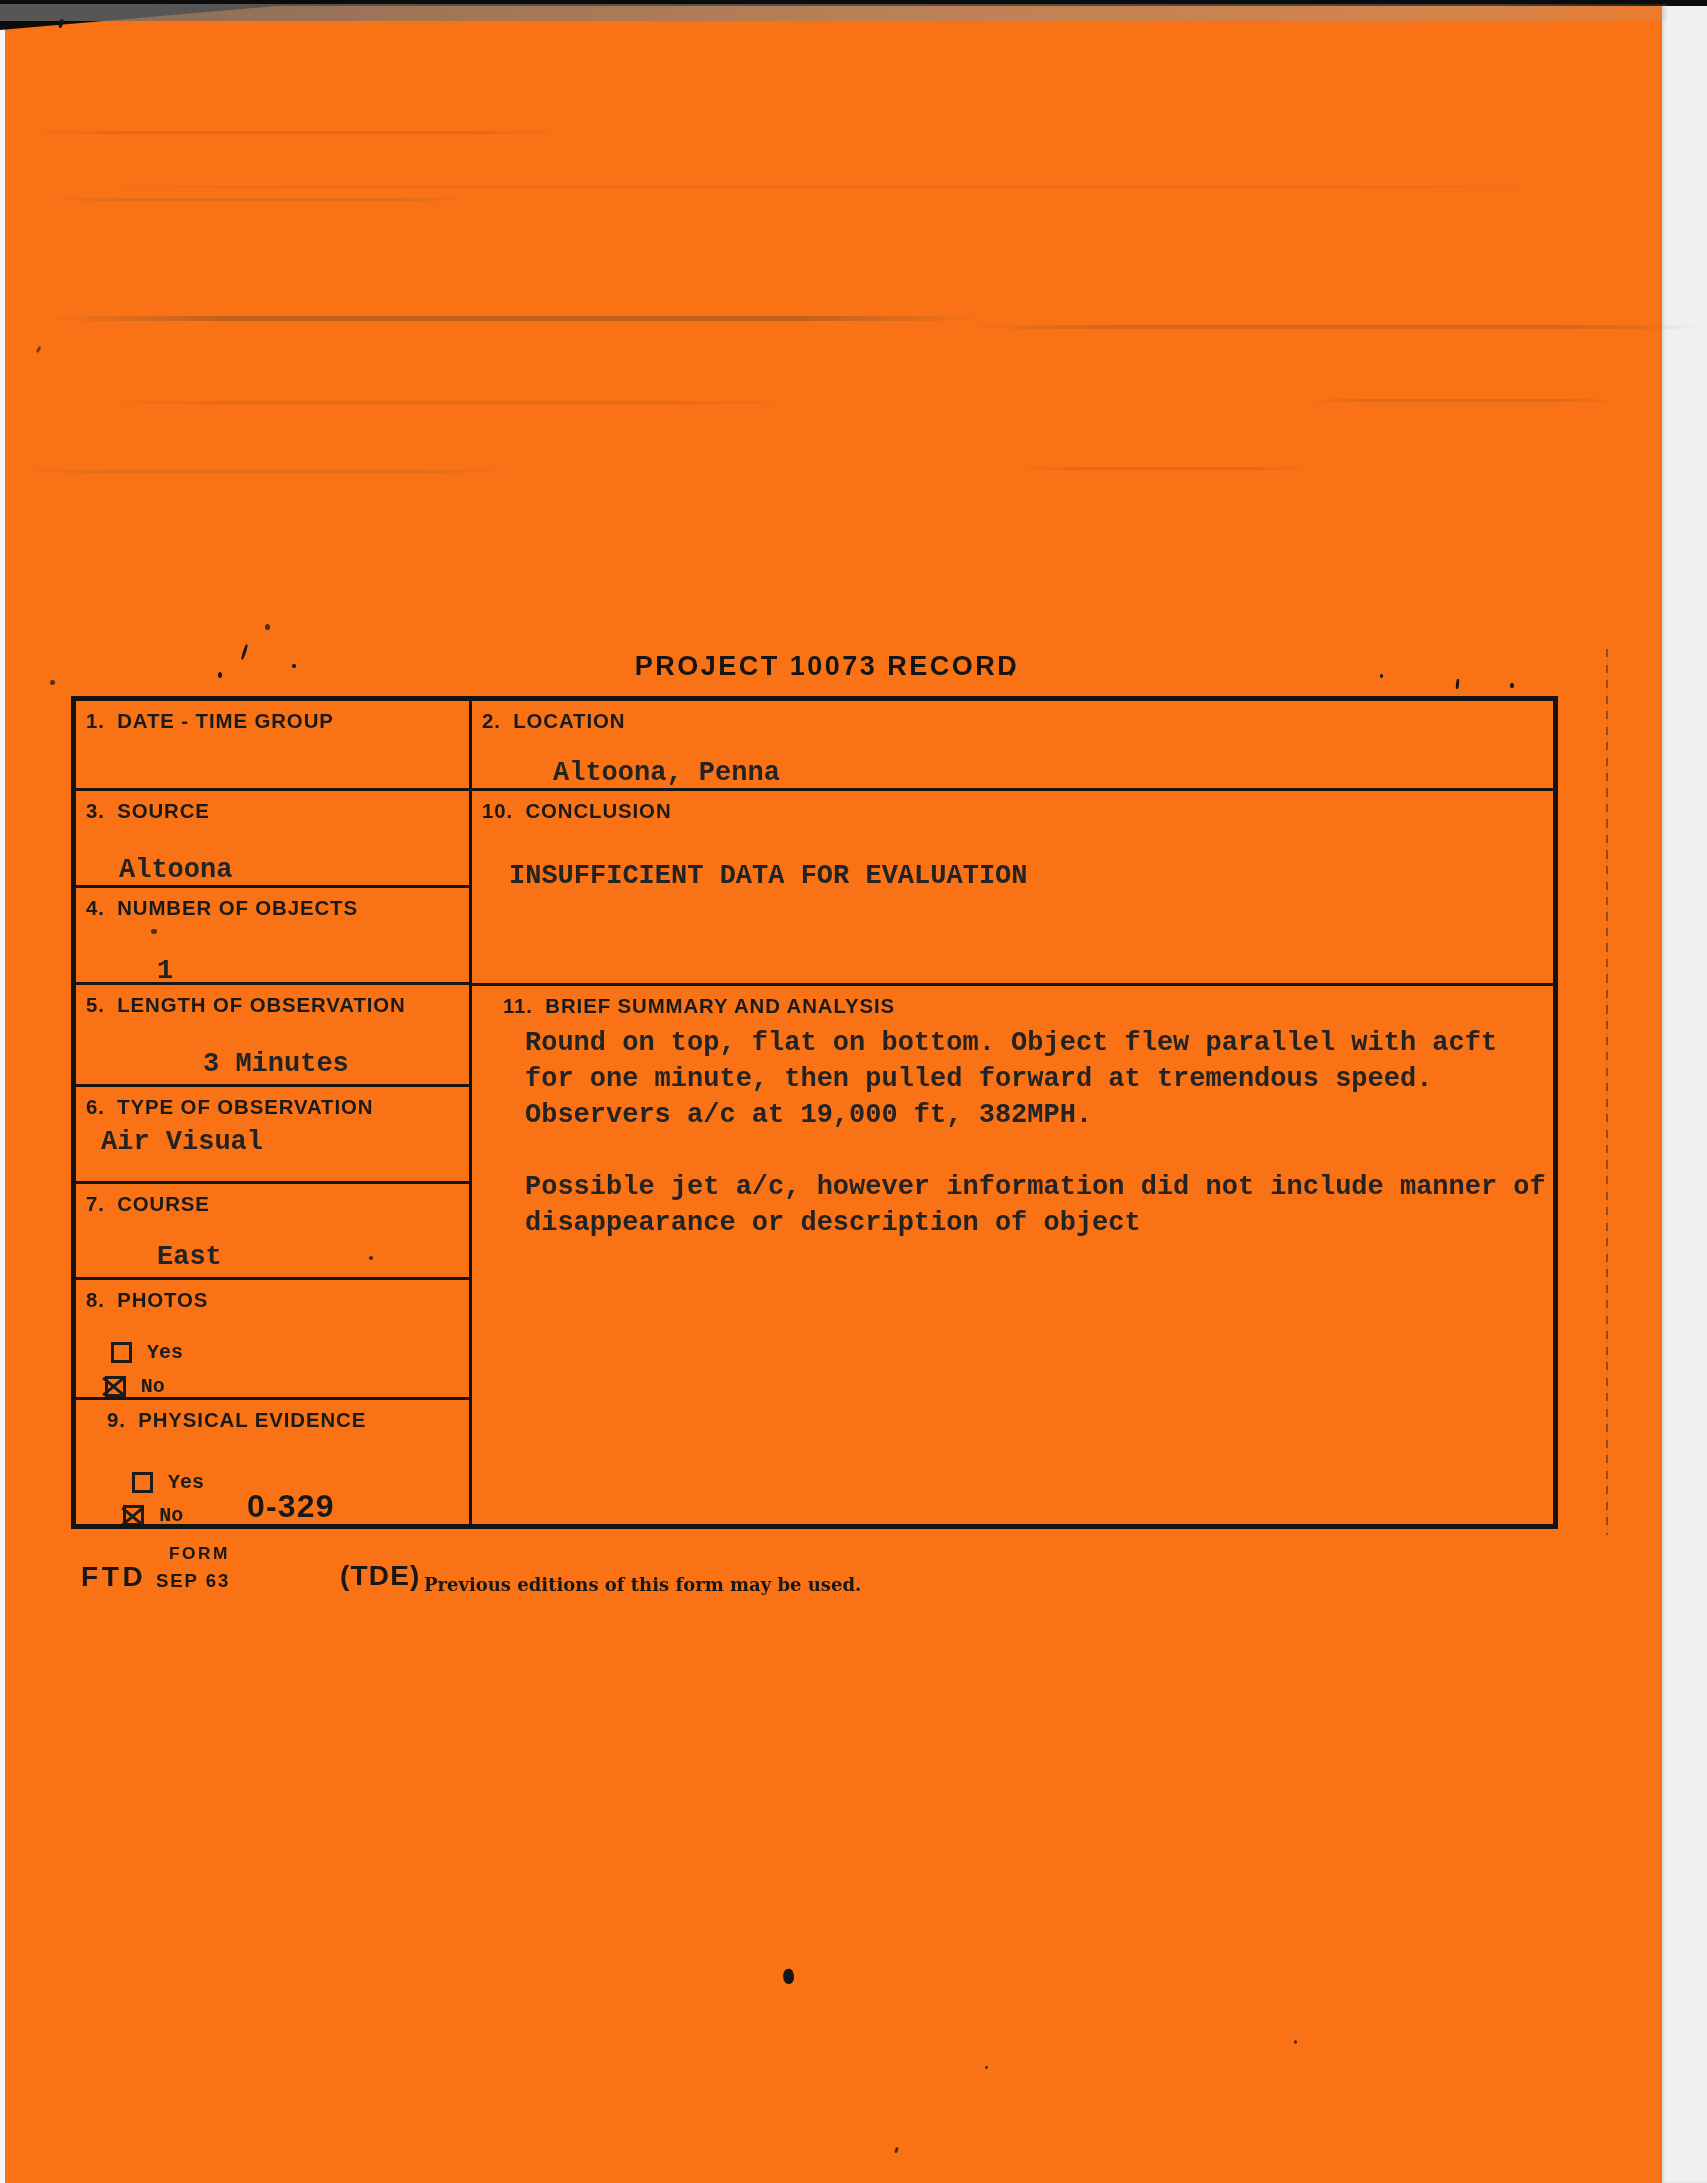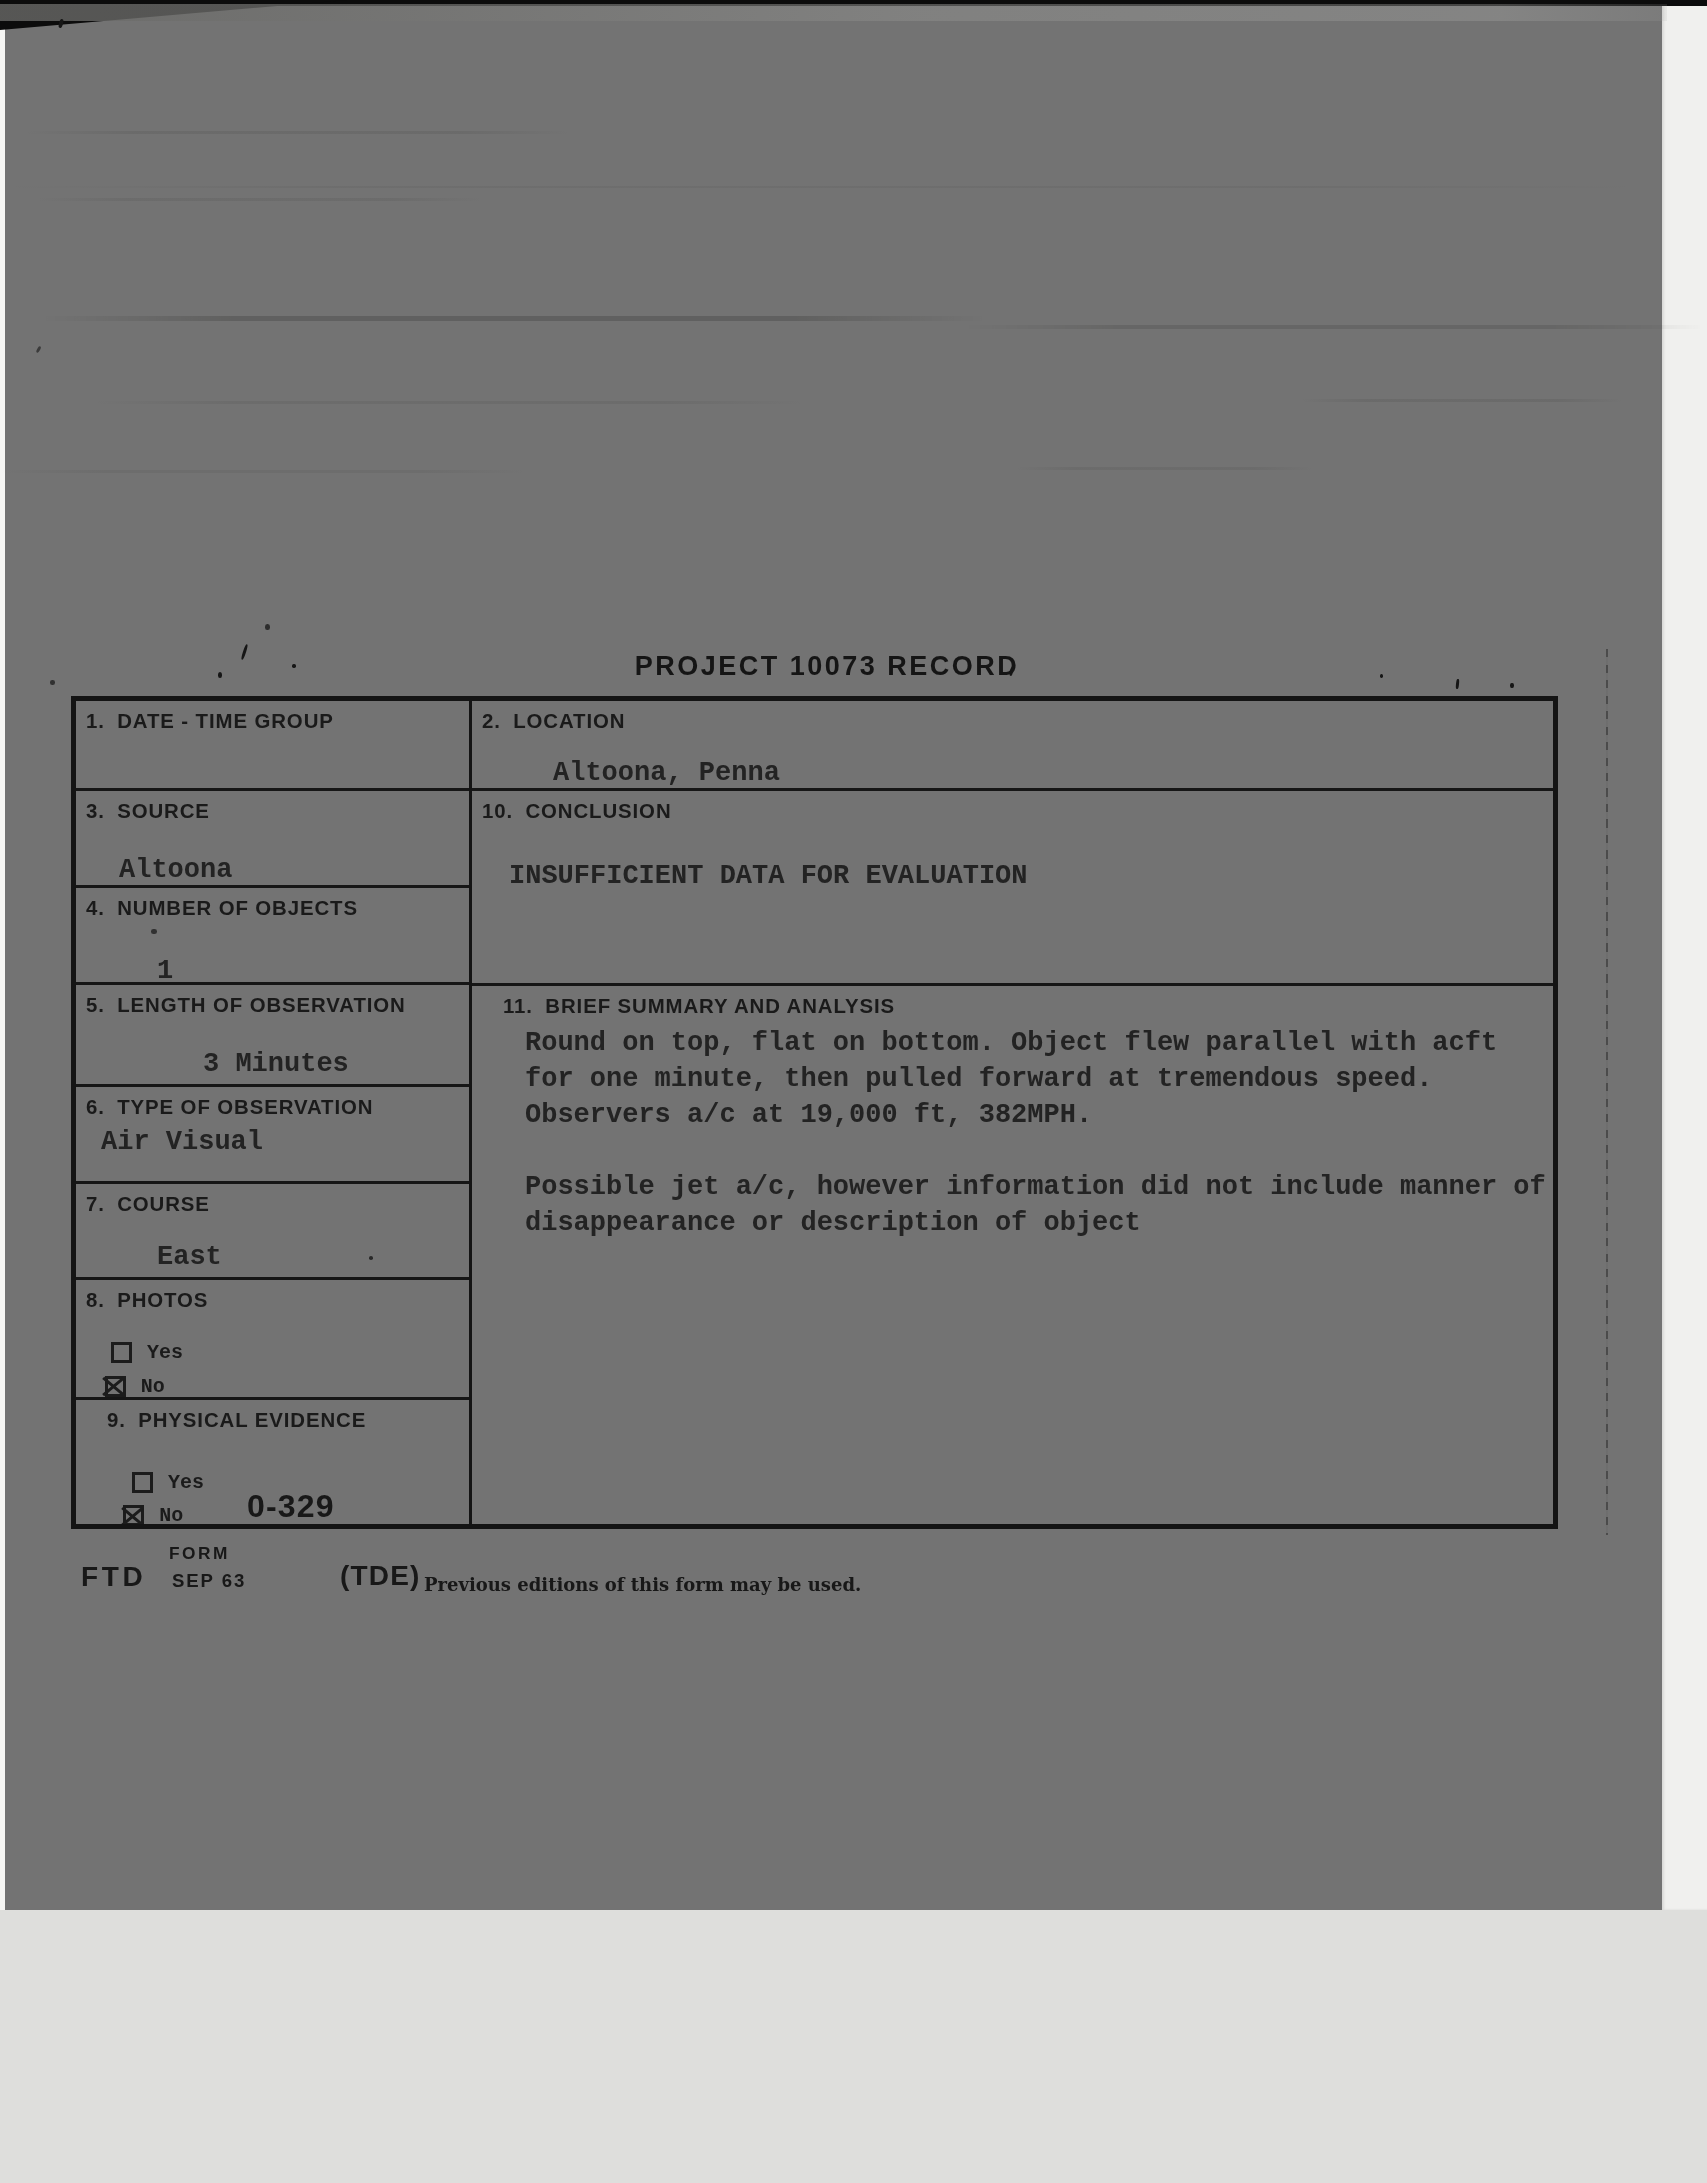--- a/index.html
+++ b/index.html
@@ -1,19 +1,19 @@
 <!DOCTYPE html>
 <html style="font-size:10px"><head>
 <meta charset="utf-8">
 <style>
   html,body{margin:0;padding:0;background:#dededc;}
   .page{
     position:relative;
-    width:1707px;height:1910px;
-    background:#737373;
+    width:1707px;height:2183px;
+    background:#f97316;
     overflow:hidden;
     font-family:"Liberation Sans",sans-serif;
     color:#1b1b1b;
   }
   
   .edge-left{position:absolute;left:0;top:0;bottom:0;width:5px;background:#f6f6f4;}
   .edge-right{position:absolute;left:1662px;top:0;bottom:0;width:46px;background:#f0f0ee;box-shadow:inset 1.9px 0 2.5px rgba(0,0,0,.10);}
   .top-black{position:absolute;left:0;top:0;width:100%;height:5.6px;background:#0c0c0c;}
   .top-black-tri{position:absolute;left:0;top:0;width:347px;height:30px;background:#0c0c0c;clip-path:polygon(0 0,100% 0,0 100%);}
   .top-grayband{position:absolute;left:0;top:4.3px;width:1667px;height:16.7px;
@@ -61,21 +61,21 @@
   .cbox{position:relative;display:inline-block;width:15px;height:15px;border:3.1px solid #1c1c1c;box-sizing:content-box;}
   .cbox.checked::before,.cbox.checked::after{
     content:"";position:absolute;top:6.2px;left:-7.4px;width:27px;height:3.1px;background:#1c1c1c;}
   .cbox.checked::before{transform:rotate(40deg);}
   .cbox.checked::after{transform:rotate(-40deg);}
   .cb-label{font-family:Liberation Mono, monospace;font-size:20px;font-weight:bold;margin-left:15px;}
   
   .ft{position:absolute;white-space:nowrap;color:#181818;}
   .ft-formword{left:169px;top:1543px;font-size:17.3px;font-weight:bold;letter-spacing:2.5px;}
   .ft-org{left:81px;top:1561px;font-size:28px;font-weight:bold;letter-spacing:3.7px;}
-  .ft-date{left:172px;top:1570px;font-size:18.6px;font-weight:bold;letter-spacing:1.9px;}
+  .ft-date{left:156px;top:1570px;font-size:18.6px;font-weight:bold;letter-spacing:1.9px;}
   .ft-number{left:247px;top:1488px;font-size:32px;font-weight:bold;letter-spacing:1.2px;}
   .ft-suffix{left:340px;top:1560px;font-size:28px;font-weight:bold;letter-spacing:1.2px;}
   .ft-note{left:424px;top:1574px;font-size:18px;font-weight:bold;font-family:"DejaVu Serif",serif;}
 </style>
 </head>
 <body>
 
 <div class="page">
 
   <div class="edge-left"></div>

